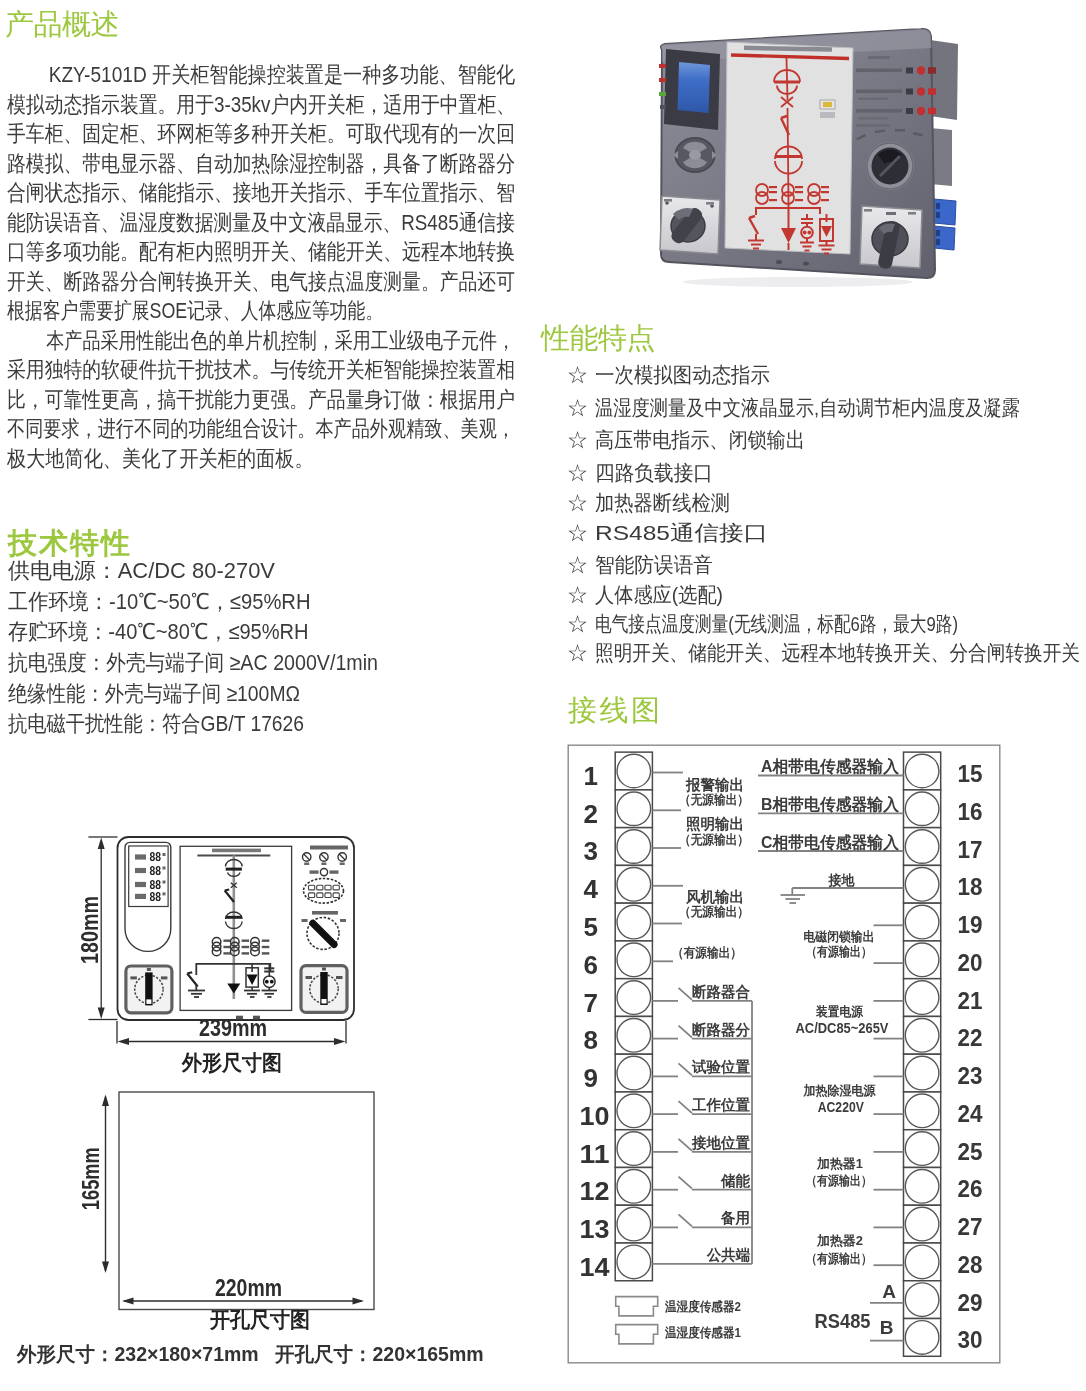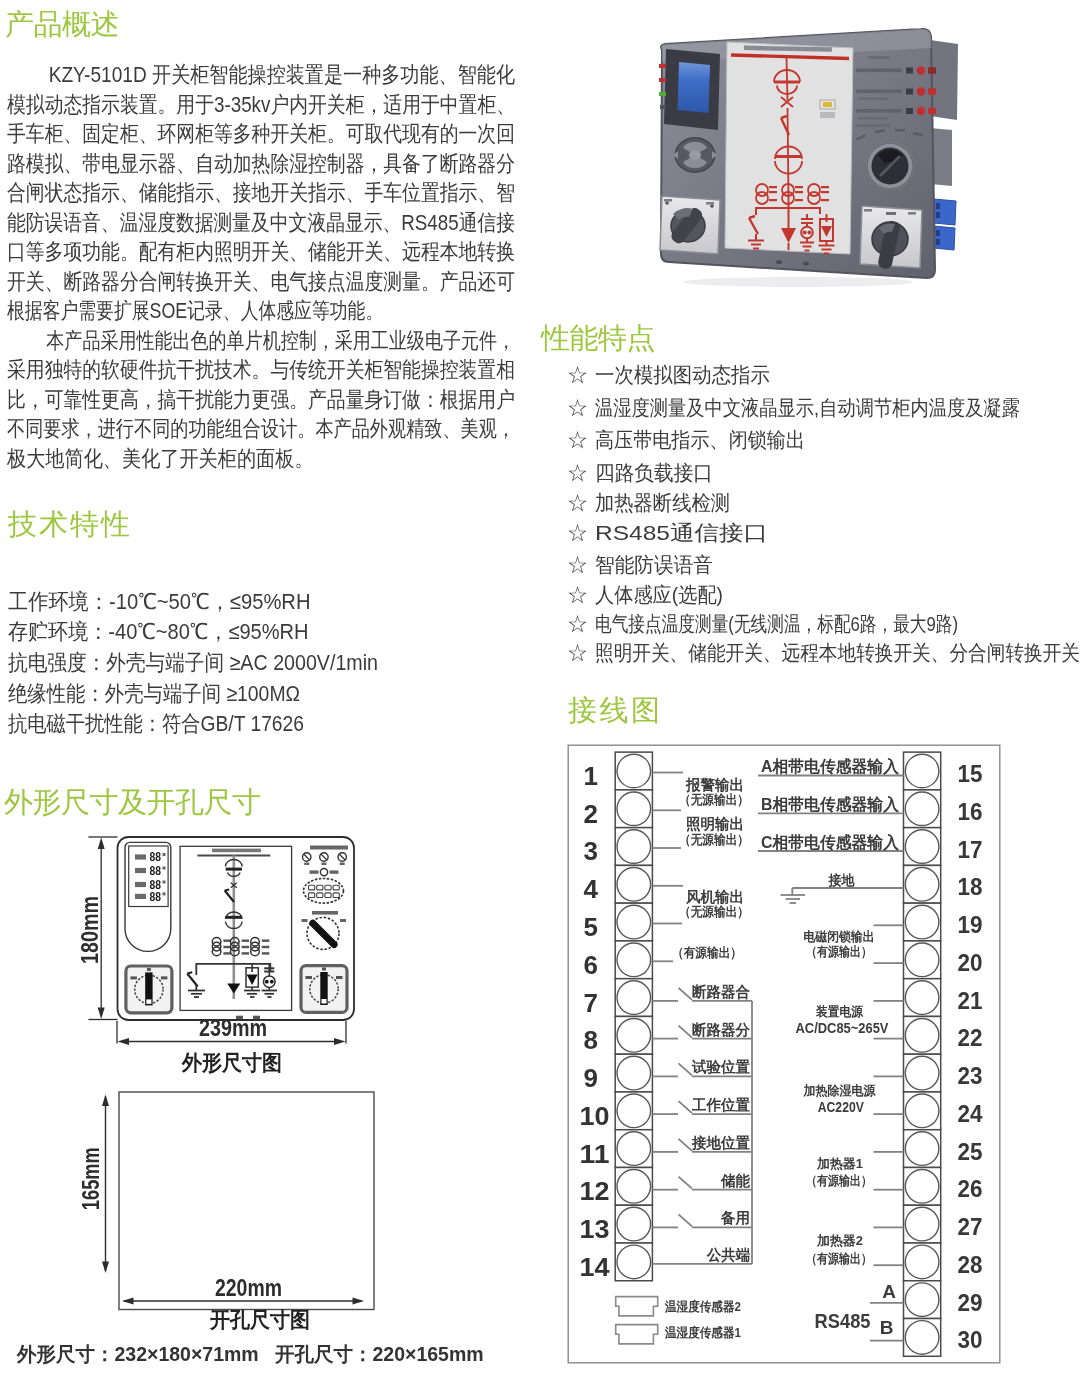--- a/index.html
+++ b/index.html
@@ -57,28 +57,28 @@
 <div class="bl" id="b6" style="top:207.5px;">能防误语音、温湿度数据测量及中文液晶显示、RS485通信接</div>
 <div class="bl" id="b7" style="top:237.0px;">口等多项功能。配有柜内照明开关、储能开关、远程本地转换</div>
 <div class="bl" id="b8" style="top:266.5px;">开关、断路器分合闸转换开关、电气接点温度测量。产品还可</div>
 <div class="bl" id="b9" style="top:296.0px;">根据客户需要扩展SOE记录、人体感应等功能。</div>
 <div class="bl" id="b10" style="top:325.5px;"><span class="ind"></span>本产品采用性能出色的单片机控制，采用工业级电子元件，</div>
 <div class="bl" id="b11" style="top:355.0px;">采用独特的软硬件抗干扰技术。与传统开关柜智能操控装置相</div>
 <div class="bl" id="b12" style="top:384.5px;">比，可靠性更高，搞干扰能力更强。产品量身订做：根据用户</div>
 <div class="bl" id="b13" style="top:414.0px;">不同要求，进行不同的功能组合设计。本产品外观精致、美观，</div>
 <div class="bl" id="b14" style="top:443.5px;">极大地简化、美化了开关柜的面板。</div>
 
-<div class="h1" style="left:8px;top:509px;letter-spacing:2px;">技术特性</div>
+<div class="h1" style="left:8px;top:528px;letter-spacing:2px;font-weight:bold;">技术特性</div>
+<div class="tc" id="c1" style="top:556.0px;">供电电源：AC/DC 80-270V</div>
 <div class="tc" id="c2" style="top:586.7px;">工作环境：-10℃~50℃，≤95%RH</div>
 <div class="tc" id="c3" style="top:617.3px;">存贮环境：-40℃~80℃，≤95%RH</div>
 <div class="tc" id="c4" style="top:648.0px;">抗电强度：外壳与端子间 ≥AC 2000V/1min</div>
 <div class="tc" id="c5" style="top:678.6px;">绝缘性能：外壳与端子间 ≥100MΩ</div>
 <div class="tc" id="c6" style="top:709.3px;">抗电磁干扰性能：符合GB/T 17626</div>
 
-<div class="h1" style="left:4px;top:786.5px;">外形尺寸及开孔尺寸</div>
 
 <svg style="position:absolute;left:60px;top:828px;" width="332" height="250" viewBox="60 828 332 250">
 <rect x="117.5" y="837" width="236.5" height="183" rx="11" fill="#fff" stroke="#2d2d2d" stroke-width="1.8"></rect>
 <g stroke="#2d2d2d" stroke-width="1.3" fill="none">
 <line x1="88.4" y1="837" x2="117.5" y2="837"></line>
 <line x1="88.4" y1="1019.5" x2="117.5" y2="1019.5"></line>
 <line x1="101.2" y1="842" x2="101.2" y2="1014"></line>
 </g>
 <g fill="#2d2d2d">
 <polygon points="101.2,837.5 97.7,849 104.7,849"></polygon>

